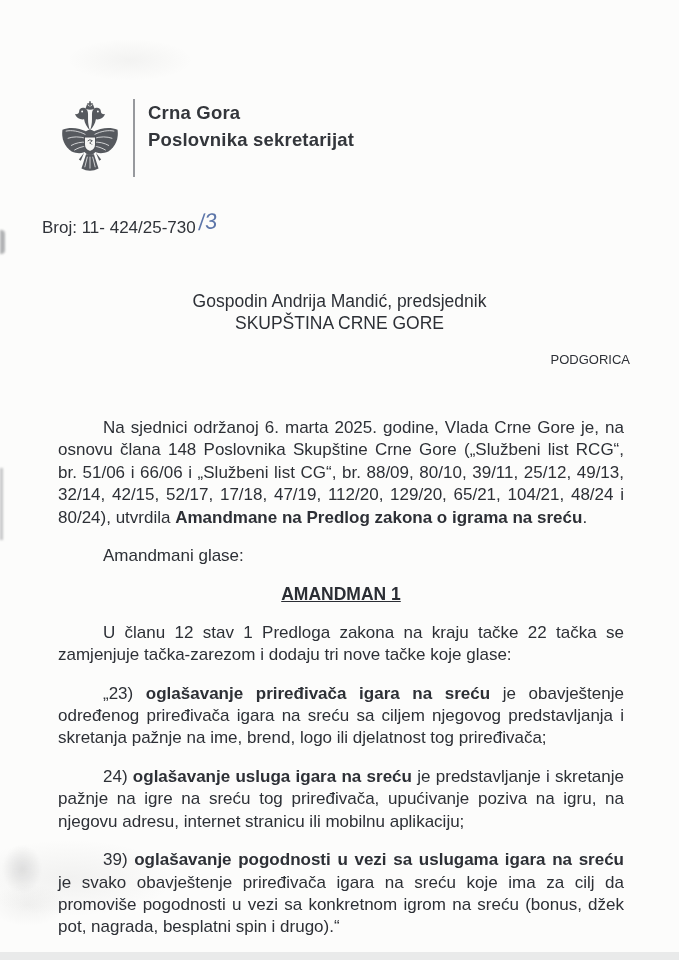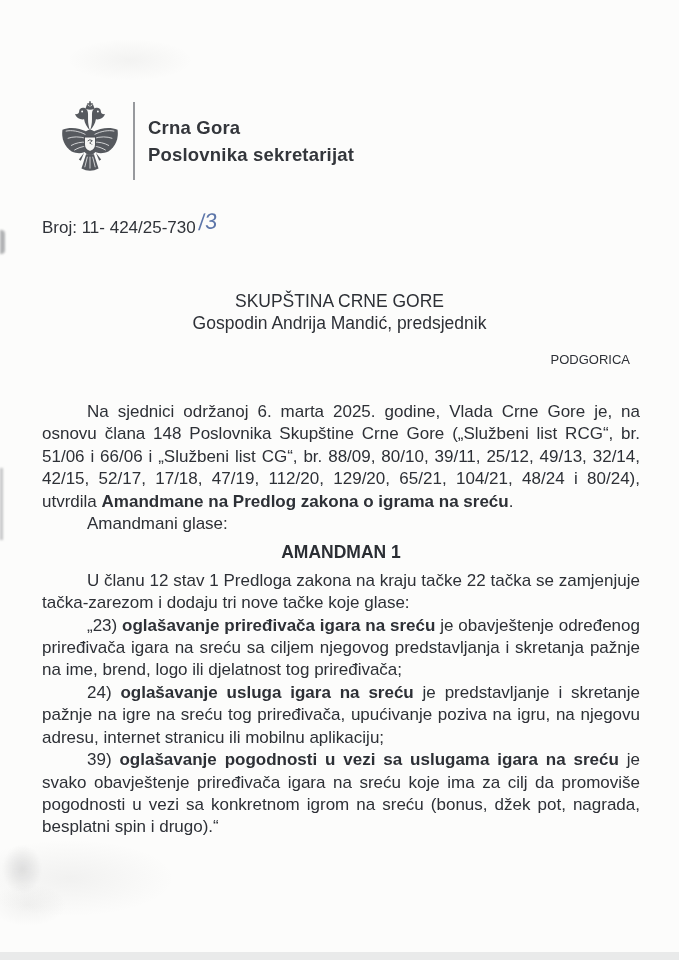--- a/index.html
+++ b/index.html
@@ -13,38 +13,38 @@
   }
   .page {
     position:absolute; inset:0;
     background:
       radial-gradient(90px 30px at 130px 60px, rgba(70,70,70,.05), transparent 70%),
       radial-gradient(150px 55px at 70px 878px, rgba(70,70,70,.06), transparent 70%),
       radial-gradient(55px 30px at 28px 905px, rgba(70,70,70,.06), transparent 70%),
       #fcfcfb;
   }
   
-  .letterhead { position:absolute; left:57px; top:99px; display:flex; align-items:center; }
+  .letterhead { position:absolute; left:57px; top:99px; display:flex; }
   .coa { width:66px; height:84px; flex:0 0 auto; }
   .lh-sep { width:2px; height:78px; background:#97999d; margin:0 13px 0 10px; }
   .org { font-weight:bold; font-size:18.5px; line-height:27px; color:#33363b; letter-spacing:.2px; }
   
   .refline { position:absolute; top:213px; left:42px; right:42px; display:flex; justify-content:space-between; font-size:17px; color:#303339; }
   .hand {
     display:inline-block; color:#5d76a9; font-size:22px; font-style:italic;
     transform:rotate(-6deg) translateY(-4px); margin-left:3px; font-weight:400;
   }
   
   .addressee { position:absolute; top:291px; left:0; right:0; text-align:center; font-size:17.5px; line-height:21.5px; color:#2d3036; }
   .city { position:absolute; top:352px; right:49px; font-size:13px; color:#2d3036; }
   
   .doc-body { position:absolute; top:401px; left:42px; width:598px; font-size:17px; line-height:22.4px; text-align:justify; color:#2d3036; }
-  .doc-body p { text-indent:45px; margin:0; }
+  .doc-body p { text-indent:45px; margin:16px; }
   .doc-body b { font-weight:bold; }
-  h2.amendment { text-align:center; font-size:17.5px; font-weight:bold; line-height:22.4px; margin:6px 0 6px; color:#2b2e34; }
+  h2.amendment { text-align:center; font-size:17.5px; font-weight:bold; line-height:22.4px; margin:6px 0 6px; color:#2b2e34;text-decoration:underline; }
   
   .scan-edge-bottom { position:absolute; left:0; right:0; bottom:0; height:8px; background:#e9eaea; }
   .smudge-a { position:absolute; left:0; top:230px; width:5px; height:24px; background:#8a8c8f; border-radius:0 4px 4px 0; opacity:.65; filter:blur(1px); }
   .smudge-b { position:absolute; left:0; top:468px; width:3px; height:72px; background:#c4c5c6; filter:blur(1.2px); }
   .smudge-c { position:absolute; left:2px; top:845px; width:40px; height:48px; background:radial-gradient(closest-side, rgba(90,90,95,.16), transparent); filter:blur(1px); }
 </style>
 </head>
 <body>
 
 <div class="page">
@@ -80,22 +80,22 @@
       <div>Crna Gora</div>
       <div>Poslovnika sekretarijat</div>
     </div>
   </header>
 
   <div class="refline">
     <div><span>Broj: 11- 424/25-730</span><span class="hand">/3</span></div>
   </div>
 
   <div class="addressee">
+    <div>Gospodin Andrija Mandić, predsjednik</div>
     <div>SKUPŠTINA CRNE GORE</div>
-    <div>Gospodin Andrija Mandić, predsjednik</div>
   </div>
   <div class="city">PODGORICA</div>
 
   <main class="doc-body">
     <p><span>Na sjednici održanoj 6. marta 2025. godine, Vlada Crne Gore je, na osnovu člana 148 Poslovnika Skupštine Crne Gore („Službeni list RCG“, br. 51/06 i 66/06 i „Službeni list CG“, br. 88/09, 80/10, 39/11, 25/12, 49/13, 32/14, 42/15, 52/17, 17/18, 47/19, 112/20, 129/20, 65/21, 104/21, 48/24 i 80/24), utvrdila </span><b>Amandmane na Predlog zakona o igrama na sreću</b><span>.</span></p>
     <p>Amandmani glase:</p>
     <h2 class="amendment">AMANDMAN 1</h2>
     <p>U članu 12 stav 1 Predloga zakona na kraju tačke 22 tačka se zamjenjuje tačka-zarezom i dodaju tri nove tačke koje glase:</p>
     <p><span>„23) </span><b>oglašavanje priređivača igara na sreću</b><span> je obavještenje određenog priređivača igara na sreću sa ciljem njegovog predstavljanja i skretanja pažnje na ime, brend, logo ili djelatnost tog priređivača;</span></p>
     <p><span>24) </span><b>oglašavanje usluga igara na sreću</b><span> je predstavljanje i skretanje pažnje na igre na sreću tog priređivača, upućivanje poziva na igru, na njegovu adresu, internet stranicu ili mobilnu aplikaciju;</span></p>

